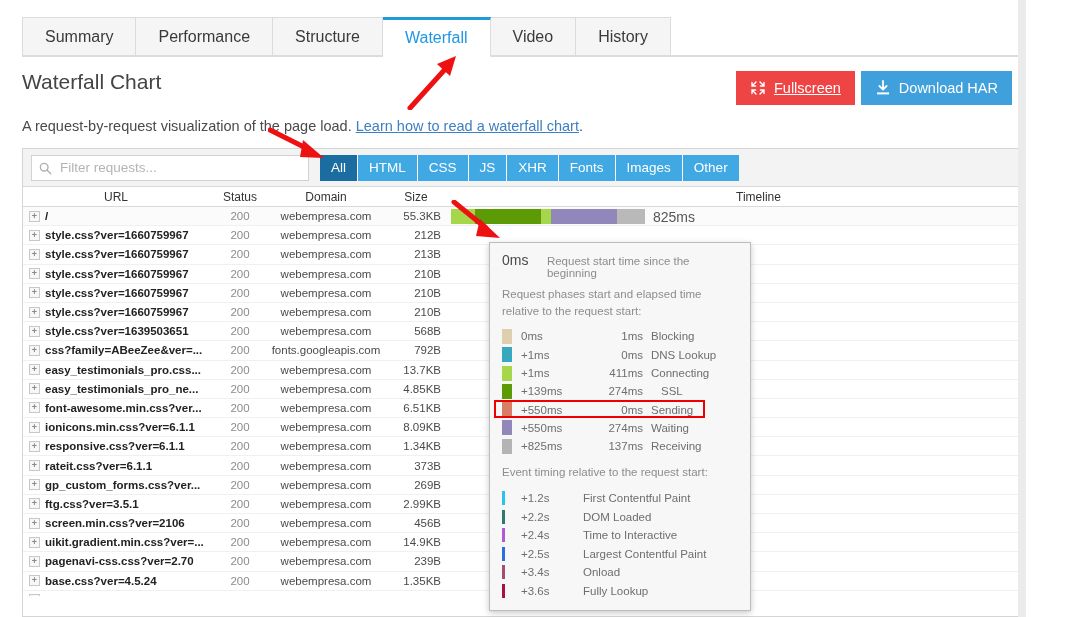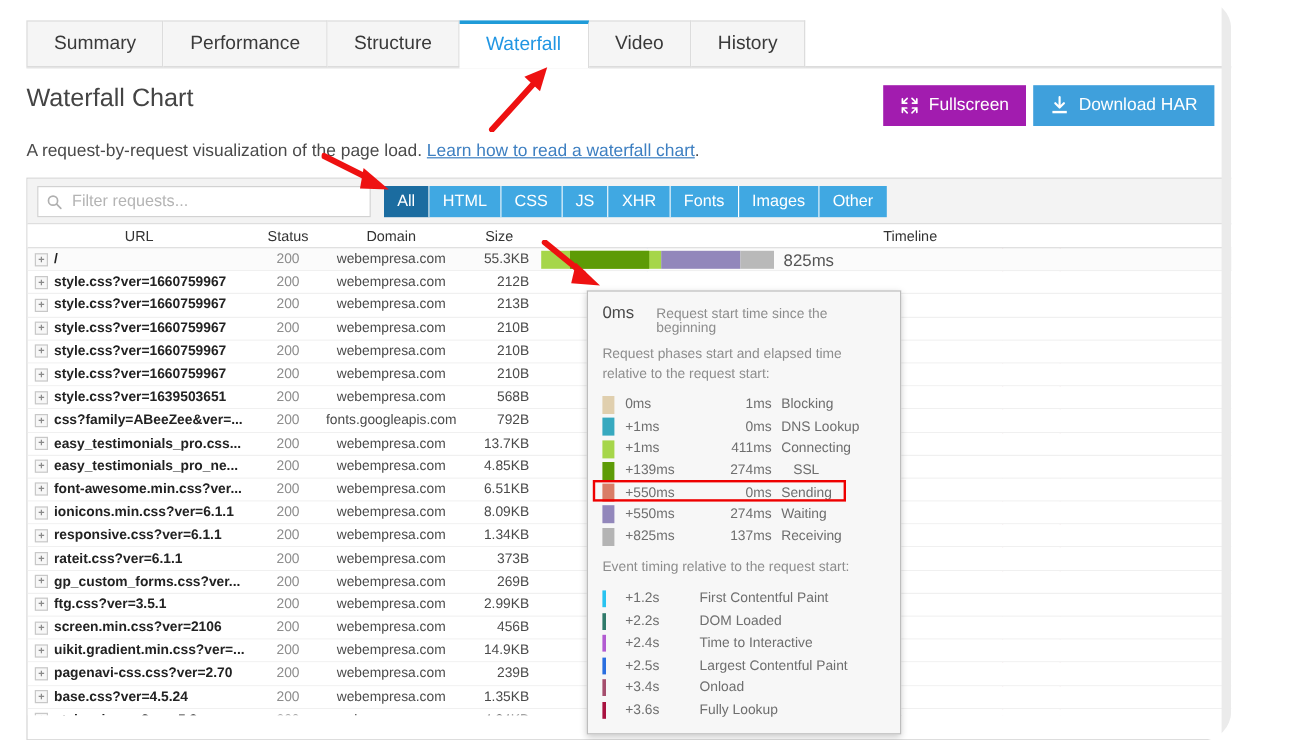--- a/index.html
+++ b/index.html
@@ -9,21 +9,20 @@
     overflow: hidden;
     background: #ffffff;
     font-family: "Liberation Sans", sans-serif;
     color: #333;
   }
   #app {
     position: relative;
     width: 1026px; height: 617px;
     background: #fff;
     overflow: hidden;
-    border-radius: 24px;
   }
   .frame-edge-r { position:absolute; right:0; top:0; width:8px; height:617px; background:#ebebeb; z-index:1;}
 
   
   .tabbar {
     position: absolute; left: 22px; top: 17px;
     width: 1042px; height: 40px;
     border-bottom: 1px solid #dcdcdc;
     display: flex;
     align-items: stretch;
@@ -62,21 +61,21 @@
     position: absolute; right: 14px; top: 71px;
     display: flex; gap: 6px;
   }
   .btn {
     display: flex; align-items: center; gap: 8px;
     height: 34px; padding: 0 14px;
     font-size: 14.5px; color: #fff;
     border: none; cursor: pointer;
     white-space: nowrap;
   }
-  .btn-fullscreen { background: #a21caf; }
+  .btn-fullscreen { background: #ef4444; text-decoration: underline; }
   .btn-har { background: #3fa0dc; }
   .ico { display:inline-block; width:16px; height:16px; flex:none; }
 
   
   .description {
     position: absolute; left: 22px; top: 118px;
     font-size: 14.5px; color: #4a4a4a;
   }
   .description a { color: #3d7fc1; text-decoration: underline; }
 

